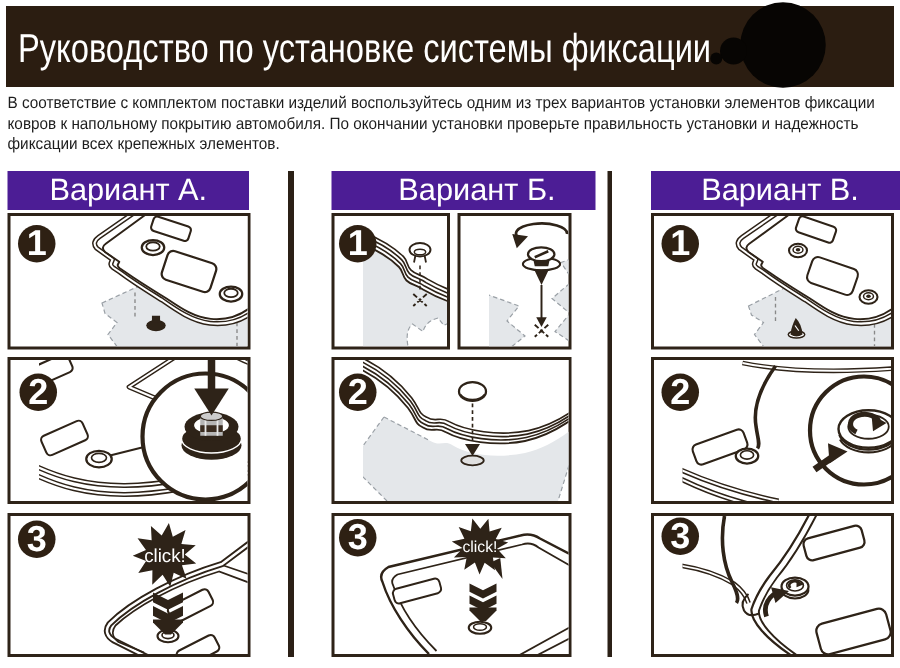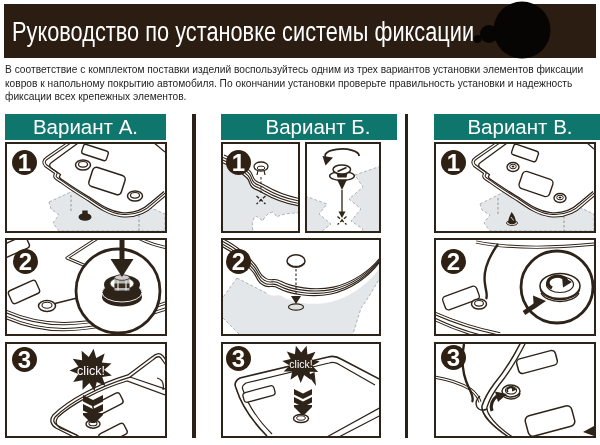--- a/index.html
+++ b/index.html
@@ -1,23 +1,23 @@
 <!DOCTYPE html>
 <html><head>
 <meta charset="utf-8">
 <style>
   html,body{margin:0;padding:0;}
   body{width:600px;height:445px;background:#fff;font-family:"Liberation Sans",sans-serif;position:relative;overflow:hidden;}
   .abs{position:absolute;}
   #header{left:4px;top:4px;width:592px;height:54px;background:#2b1d11;}
   #title{left:12px;top:17px;color:#fff;font-size:27px;white-space:nowrap;transform:scaleX(0.806);transform-origin:left top;}
   #body-text{left:5px;top:63px;width:640px;font-size:11px;line-height:13.5px;color:#1d1d1d;transform:scaleX(0.928);transform-origin:left top;}
-  .varbar{top:114px;height:26px;background:#0f766e;color:#fff;text-align:center;font-size:20.5px;line-height:25px;}
+  .varbar{top:114px;height:26px;background:#4c1d95;color:#fff;text-align:center;font-size:20.5px;line-height:25px;}
   .divider{top:114px;height:324px;background:#2b2016;}
-  .panel{background:#fff;border:2px solid #2e2318;box-sizing:border-box;overflow:hidden;}
+  .panel{background:#fff;border:2px solid #2e2318;box-sizing:border-box;overflow:hidden;padding-left:19px;}
   .panel svg{display:block;}
   .badge{width:25px;height:25px;border-radius:50%;background:#2e2013;color:#fff;font-weight:bold;font-size:24px;text-align:center;line-height:25px;}
 </style>
 </head>
 <body>
 <div id="header" class="abs"></div>
 <div id="title" class="abs">Руководство по установке системы фиксации</div>
 <svg class="abs" style="left:460px;top:0px" width="136" height="60" viewBox="0 0 136 60">
   <circle cx="62" cy="30" r="28.5" fill="#070503"></circle>
   <circle cx="29" cy="34" r="9" fill="#070503"></circle>

